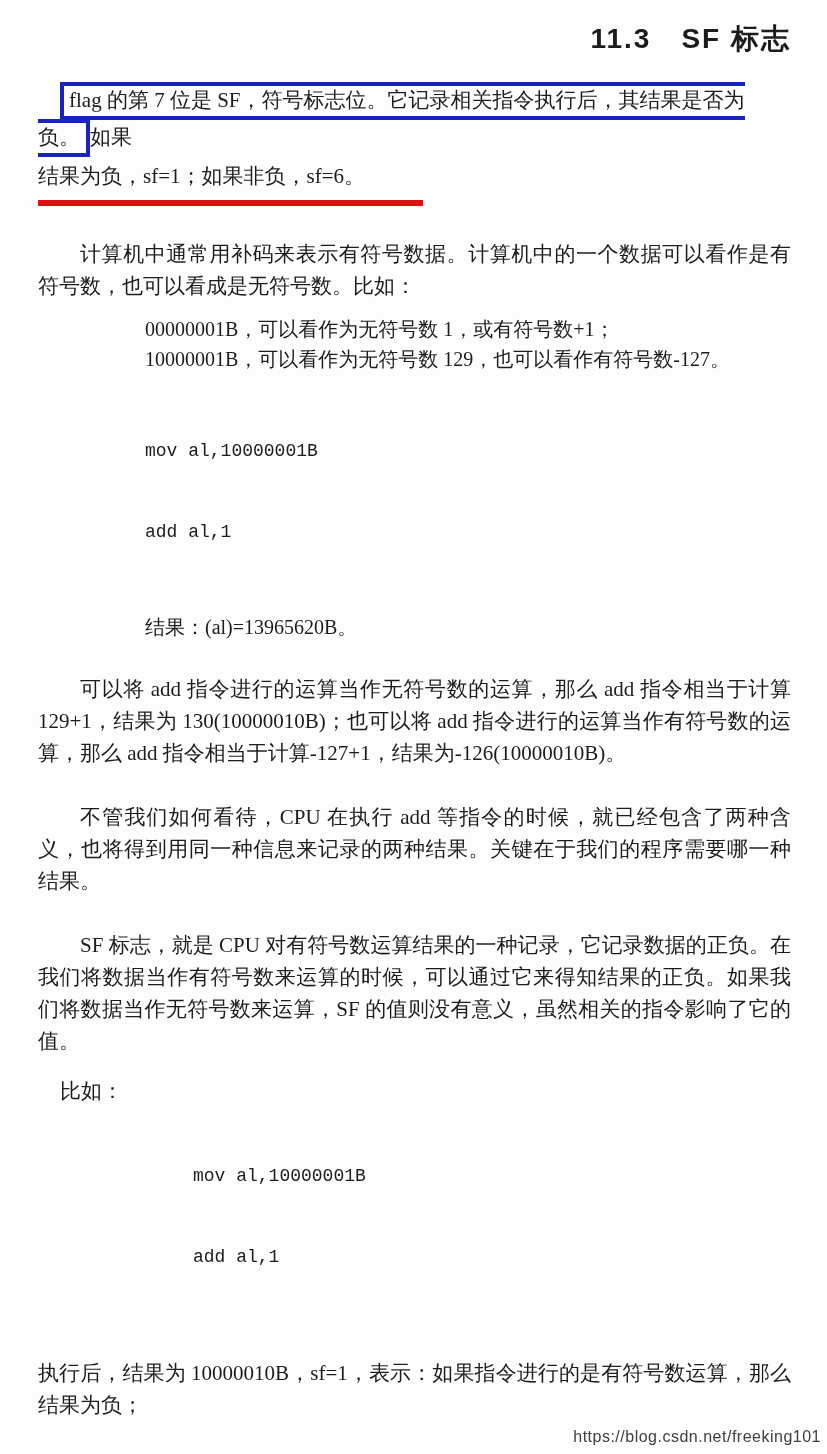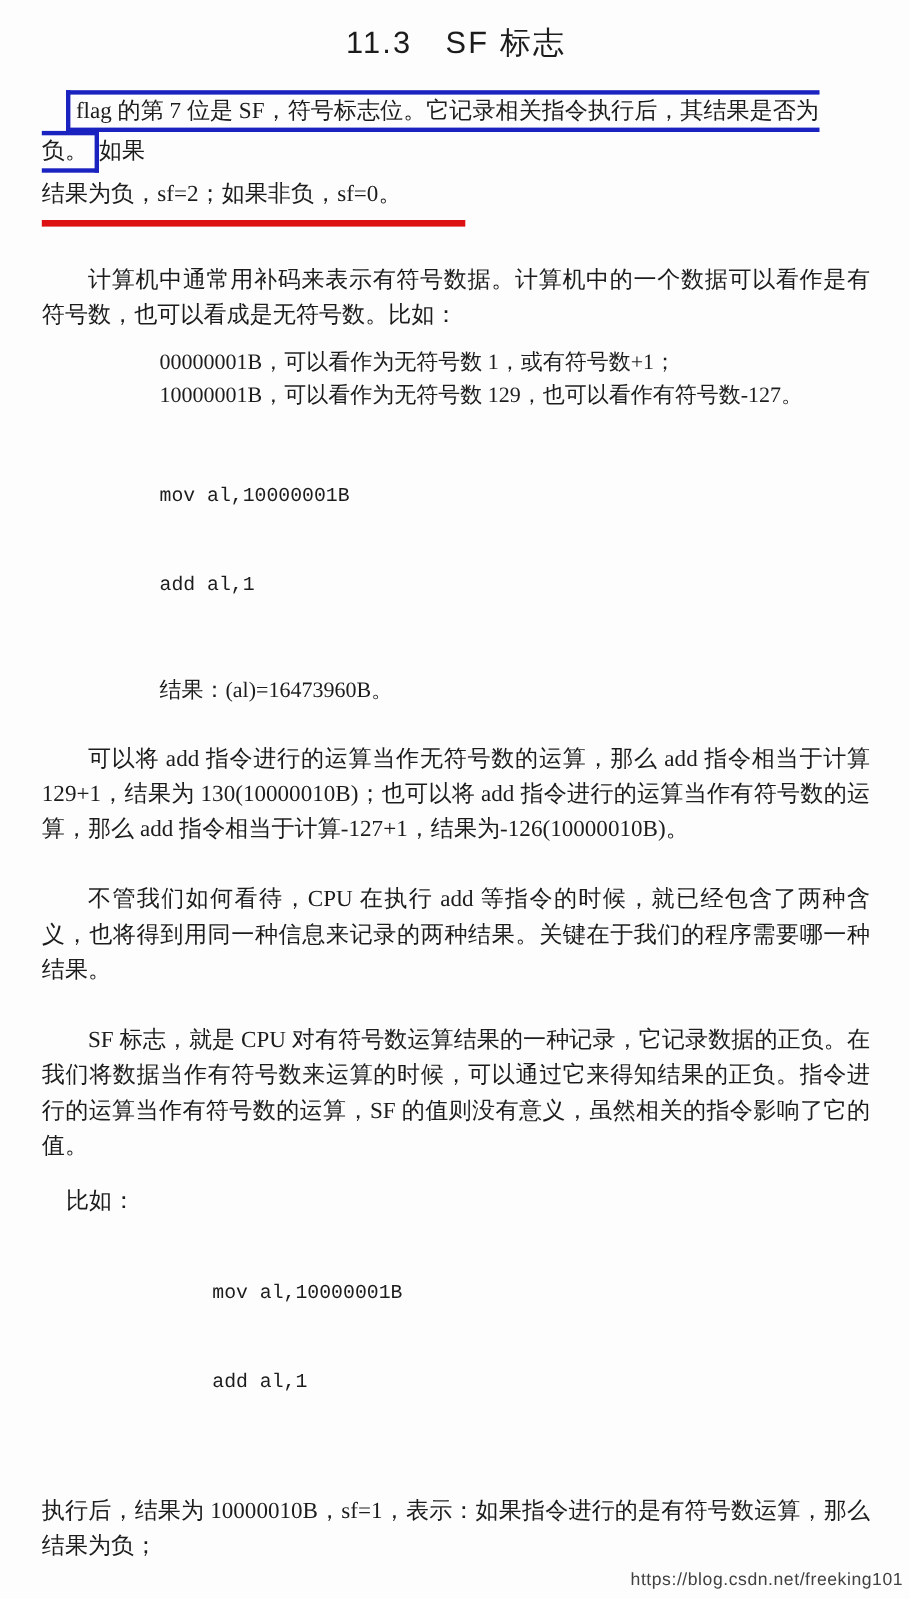--- a/index.html
+++ b/index.html
@@ -11,23 +11,23 @@
     font-family: "Liberation Serif", "DejaVu Serif", serif;
     position: relative;
     overflow: hidden;
   }
   .page {
     width: 827px; height: 1454px;
     padding: 14px 36px 0 38px;
     position: relative;
   }
   .title {
-    text-align: center;
+    text-align: right;
     font-family: "Liberation Sans", "DejaVu Sans", sans-serif;
-    font-weight: 400;
+    font-weight: 700;
     font-size: 28px;
     letter-spacing: 2px;
     margin-top: 6px;
     white-space: pre;
   }
   p.para {
     font-size: 21px;
     line-height: 32px;
     text-align: justify;
     text-indent: 2em;
@@ -89,42 +89,42 @@
     letter-spacing: 0.5px;
   }
 </style>
 </head>
 <body>
 
 <div class="page">
 
   <h1 class="title">11.3　SF 标志</h1>
 
-  <p class="intro"><span class="bluebox"><span>flag 的第 7 位是 SF，符号标志位。它记录相关指令执行后，其结果是否为负。</span></span><span>如果</span><br><span class="redline">结果为负，sf=2；如果非负，sf=0。</span></p>
+  <p class="intro"><span class="bluebox"><span>flag 的第 7 位是 SF，符号标志位。它记录相关指令执行后，其结果是否为负。</span></span><span>如果</span><br><span class="redline">结果为负，sf=1；如果非负，sf=6。</span></p>
 
   <p class="para mt16">计算机中通常用补码来表示有符号数据。计算机中的一个数据可以看作是有符号数，也可以看成是无符号数。比如：</p>
 
   <div class="examples">
     <div>00000001B，可以看作为无符号数 1，或有符号数+1；</div>
     <div>10000001B，可以看作为无符号数 129，也可以看作有符号数-127。</div>
   </div>
 
 
   <div class="code">
     <div>mov al,10000001B</div>
     <div>add al,1</div>
   </div>
 
-  <p class="result">结果：(al)=16473960B。</p>
+  <p class="result">结果：(al)=13965620B。</p>
 
   <p class="para mt20">可以将 add 指令进行的运算当作无符号数的运算，那么 add 指令相当于计算 129+1，结果为 130(10000010B)；也可以将 add 指令进行的运算当作有符号数的运算，那么 add 指令相当于计算-127+1，结果为-126(10000010B)。</p>
 
   <p class="para mt16">不管我们如何看待，CPU 在执行 add 等指令的时候，就已经包含了两种含义，也将得到用同一种信息来记录的两种结果。关键在于我们的程序需要哪一种结果。</p>
 
-  <p class="para mt16">SF 标志，就是 CPU 对有符号数运算结果的一种记录，它记录数据的正负。在我们将数据当作有符号数来运算的时候，可以通过它来得知结果的正负。指令进行的运算当作有符号数的运算，SF 的值则没有意义，虽然相关的指令影响了它的值。</p>
+  <p class="para mt16">SF 标志，就是 CPU 对有符号数运算结果的一种记录，它记录数据的正负。在我们将数据当作有符号数来运算的时候，可以通过它来得知结果的正负。如果我们将数据当作无符号数来运算，SF 的值则没有意义，虽然相关的指令影响了它的值。</p>
 
 
   <p class="example-label">比如：</p>
 
   <div class="code deep" style="margin-top:4px">
     <div>mov al,10000001B</div>
     <div>add al,1</div>
   </div>
 
   <p class="para noindent mt16">执行后，结果为 10000010B，sf=1，表示：如果指令进行的是有符号数运算，那么结果为负；</p>

